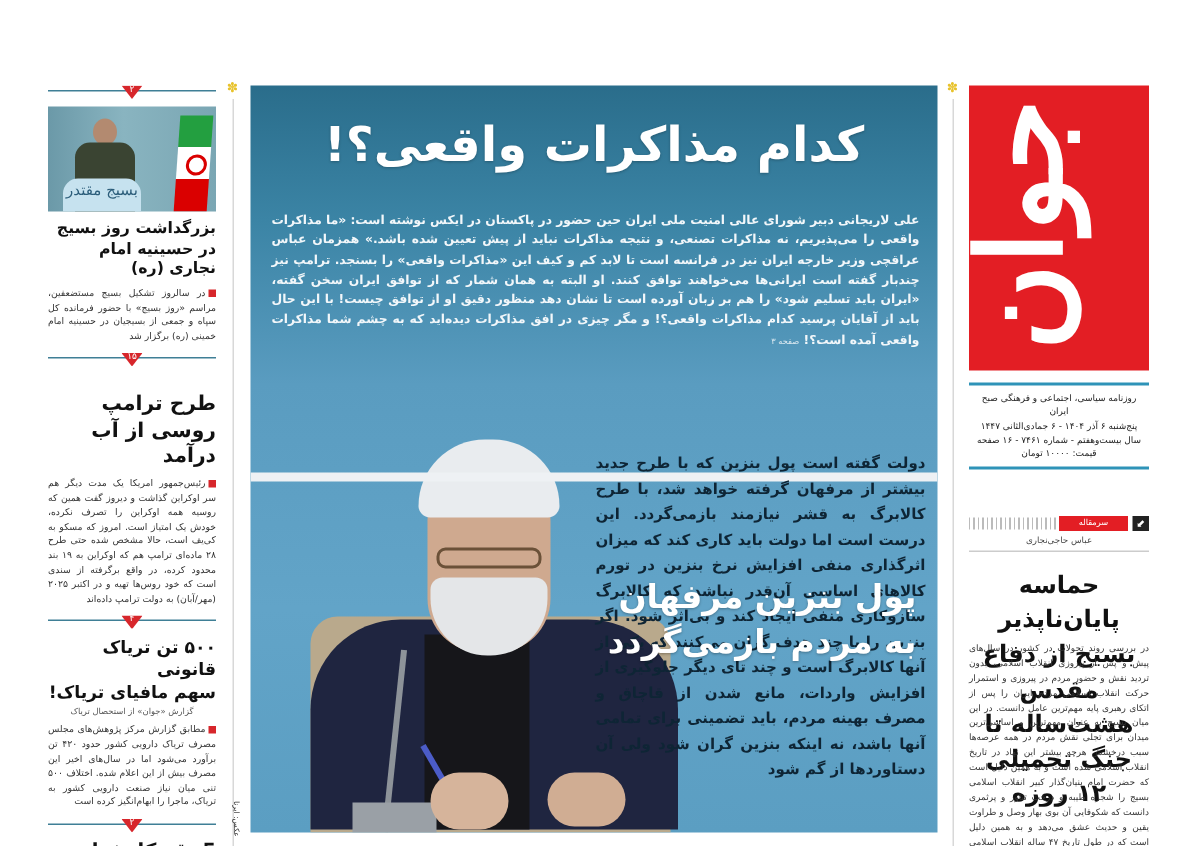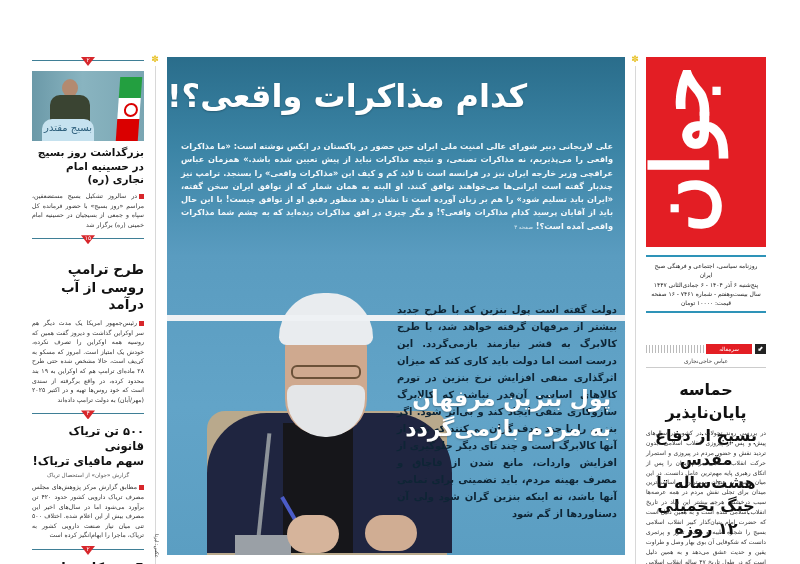--- a/index.html
+++ b/index.html
@@ -24,21 +24,21 @@
 
   .lhead { font-weight: bold; color: #111; line-height: 1.3; }
   .lbody { font-size: 6.2px; line-height: 1.55; text-align: justify; color: #333; margin-top: 4px; }
   .lbody .sq { display: inline-block; width: 5px; height: 5px; background: #d7262b; margin-left: 2px; vertical-align: middle; }
   .byline { font-size: 5.6px; text-align: center; color: #555; margin-top: 3px; }
   .lstory { margin-bottom: 6px; }
 
   
   .center { position: absolute; left: 167px; top: 57px; width: 458px; height: 498px; overflow: hidden;
     background: linear-gradient(180deg, #2a6d8b 0%, #3b84a5 18%, #5a9cc0 40%, #62a4c8 70%, #5b9ec2 100%); }
-  .main-title { position: absolute; top: 20px; left: 0; right: 0; text-align: left; color: #ffffff; font-weight: bold; font-size: 32px; letter-spacing: -0.5px; text-shadow: 0 1px 2px rgba(0,0,0,0.25); }
+  .main-title { position: absolute; top: 20px; left: 0; right: 0; text-align: center; color: #ffffff; font-weight: bold; font-size: 32px; letter-spacing: -0.5px; text-shadow: 0 1px 2px rgba(0,0,0,0.25); }
   .lead-text { position: absolute; top: 83px; right: 12px; width: 432px; font-size: 8.2px; line-height: 1.62; color: #f2f7fa; text-align: justify; font-weight: bold; }
   .lead-text .src { font-size: 5.5px; font-weight: normal; opacity: .85; }
 
   .article { position: absolute; top: 244px; right: 8px; width: 220px; font-size: 10px; line-height: 1.7; color: #0e2535; text-align: justify; font-weight: bold; }
 
   .portrait { position: absolute; left: 10px; top: 236px; width: 300px; height: 262px; }
   .chair { position: absolute; left: 30px; top: 118px; width: 240px; height: 144px; background: #b9a98c; border-radius: 18px 18px 0 0; }
   .suit { position: absolute; left: 30px; top: 120px; width: 245px; height: 140px; background: #1f2540; border-radius: 60px 60px 0 0; }
   .shirt { position: absolute; left: 106px; top: 130px; width: 70px; height: 130px; background: #16161a; }
   .face { position: absolute; left: 108px; top: 14px; width: 82px; height: 128px; background: #cfa98f; border-radius: 40px 40px 36px 36px; }

